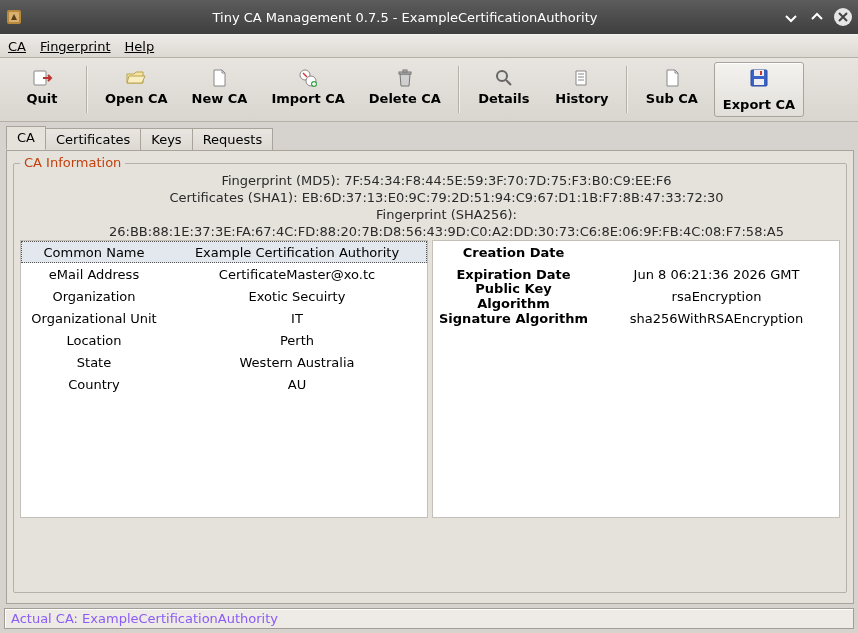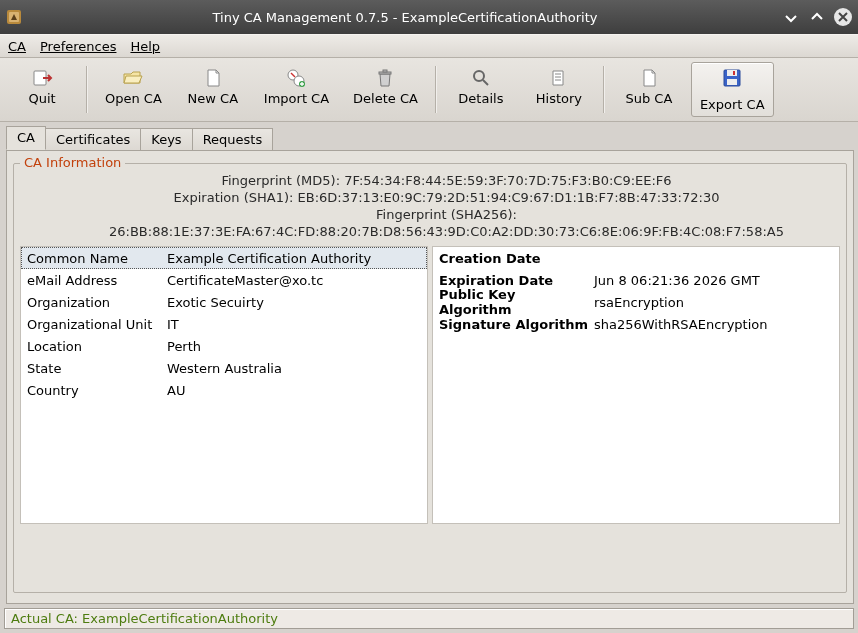--- a/index.html
+++ b/index.html
@@ -61,20 +61,21 @@
     padding: 4px 8px 4px 8px;
     text-align:center;
     border: 1px solid transparent;
     border-radius:3px;
     cursor:default;
     display:flex;
     flex-direction:column;
     align-items:center;
     gap:2px;
     font-size:13px;
+    font-weight:bold;
   }
   .toolbtn.active {
     background: linear-gradient(to bottom,#f4f2ef,#e2dfda);
     border:1px solid #a8a39b;
     box-shadow: inset 0 1px 0 #fff;
     gap: 8px;
   }
   .toolbtn .ticon { width:22px; height:22px; display:flex; align-items:center; justify-content:center; }
   .tool-sep { width:2px; margin:4px 2px; background:linear-gradient(to bottom,#b5b0a8 0%,#b5b0a8 100%); border-right:1px solid #f1efec;}
   
@@ -119,22 +120,22 @@
     top:-9px;
     left:6px;
     background:#e5e2dc;
     padding:0 4px;
     font-size:13px;
     color:#c2410c;
   }
   .fingerprints { text-align:center; font-size:13px; line-height:17px; margin-top:2px; color:#2a2a2a;margin-left:33px;}
   .cols {
     display:flex;
-    margin-top:6px;
     height: 278px;
+    text-align: center;
   }
   .coltable {
     flex:1;
     border:1px solid #c4c0b9;
     background:#ffffff;
     overflow:hidden;
   }
   .coltable + .coltable { margin-left:4px; }
   .row { display:flex; height:22px; align-items:center; }
   .row .k { width:140px; padding-left:6px; }
@@ -154,21 +155,21 @@
   
   .statuswrap {
     position:absolute;
     left:4px; right:4px; bottom:4px;
   }
   .statusbar {
     border:1px solid #a29d95;
     background:#eeeae5;
     padding:2px 6px;
     font-size:13px;
-    color:#4d7c0f;
+    color:#8b5cf6;
     box-shadow: inset 1px 1px 0 #fff;
   }
   svg { display:block; }
 </style>
 </head>
 <body>
 
 <div class="titlebar">
   <span class="app-icon">
     <svg width="16" height="16" viewBox="0 0 16 16">
@@ -194,21 +195,21 @@
     <div class="win-close">
       <svg width="10" height="10" viewBox="0 0 10 10">
           <path d="M1 1 L9 9 M9 1 L1 9" stroke="#444" stroke-width="2"></path>
         </svg>
     </div>
   </div>
 </div>
 
 <div class="menubar">
   <span class="menuitem"><span class="ul">CA</span></span>
-  <span class="menuitem"><span class="ul">Preferences</span></span>
+  <span class="menuitem"><span class="ul">Fingerprint</span></span>
   <span class="menuitem"><span class="ul">Help</span></span>
 </div>
 
 <div class="toolbar">
   <div class="toolbtn">
     <span class="ticon">
       <svg width="22" height="22" viewBox="0 0 22 22">
           <rect x="3" y="4" width="12" height="14" rx="1" fill="#fff" stroke="#888"></rect>
           <path d="M12 11 L20 11 M17 8 L20 11 L17 14" stroke="#b33" stroke-width="2" fill="none"></path>
         </svg>
@@ -303,21 +304,21 @@
     <div class="tab active">CA</div>
     <div class="tab">Certificates</div>
     <div class="tab">Keys</div>
     <div class="tab">Requests</div>
   </div>
   <div class="tab-panel">
     <div class="groupbox">
       <div class="legend">CA Information</div>
       <div class="fingerprints">
         <div>Fingerprint (MD5): 7F:54:34:F8:44:5E:59:3F:70:7D:75:F3:B0:C9:EE:F6</div>
-        <div>Expiration (SHA1): EB:6D:37:13:E0:9C:79:2D:51:94:C9:67:D1:1B:F7:8B:47:33:72:30</div>
+        <div>Certificates (SHA1): EB:6D:37:13:E0:9C:79:2D:51:94:C9:67:D1:1B:F7:8B:47:33:72:30</div>
         <div>Fingerprint (SHA256): 26:BB:88:1E:37:3E:FA:67:4C:FD:88:20:7B:D8:56:43:9D:C0:A2:DD:30:73:C6:8E:06:9F:FB:4C:08:F7:58:A5</div>
       </div>
       <div class="cols">
         <div class="coltable">
           <div class="row selected">
             <div class="k">Common Name</div>
             <div class="v">Example Certification Authority</div>
           </div>
           <div class="row">
             <div class="k">eMail Address</div>

